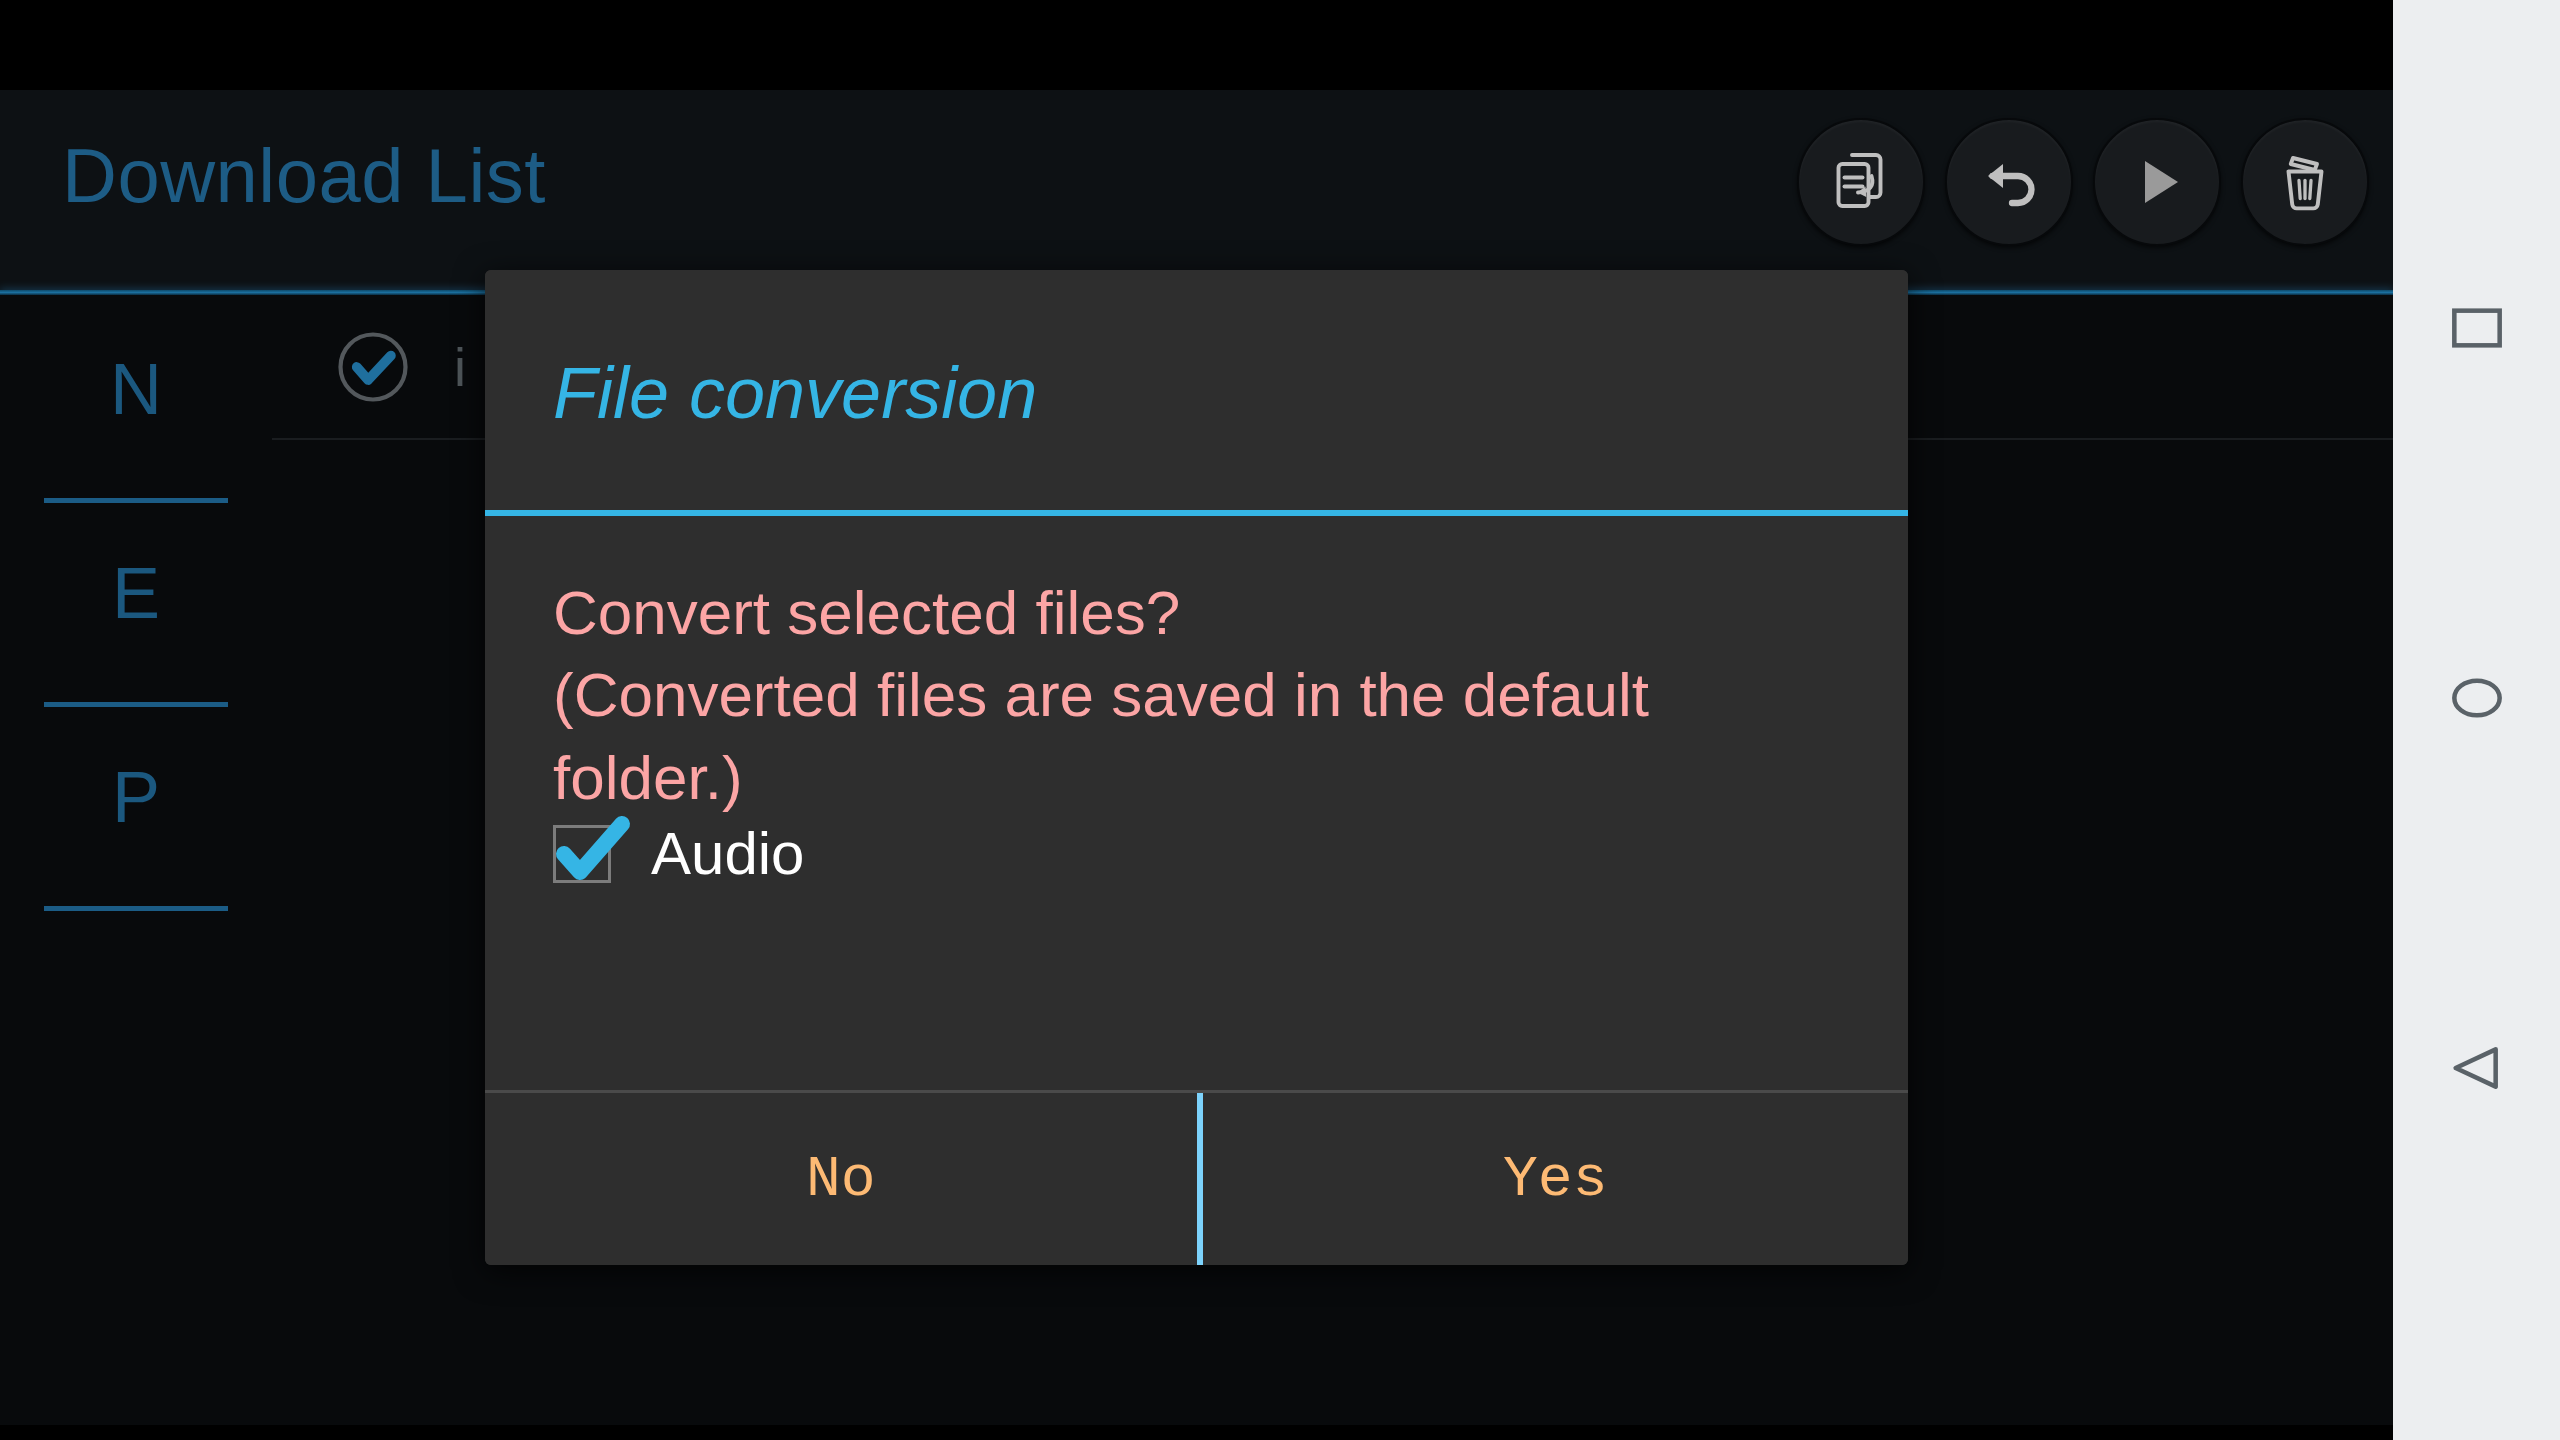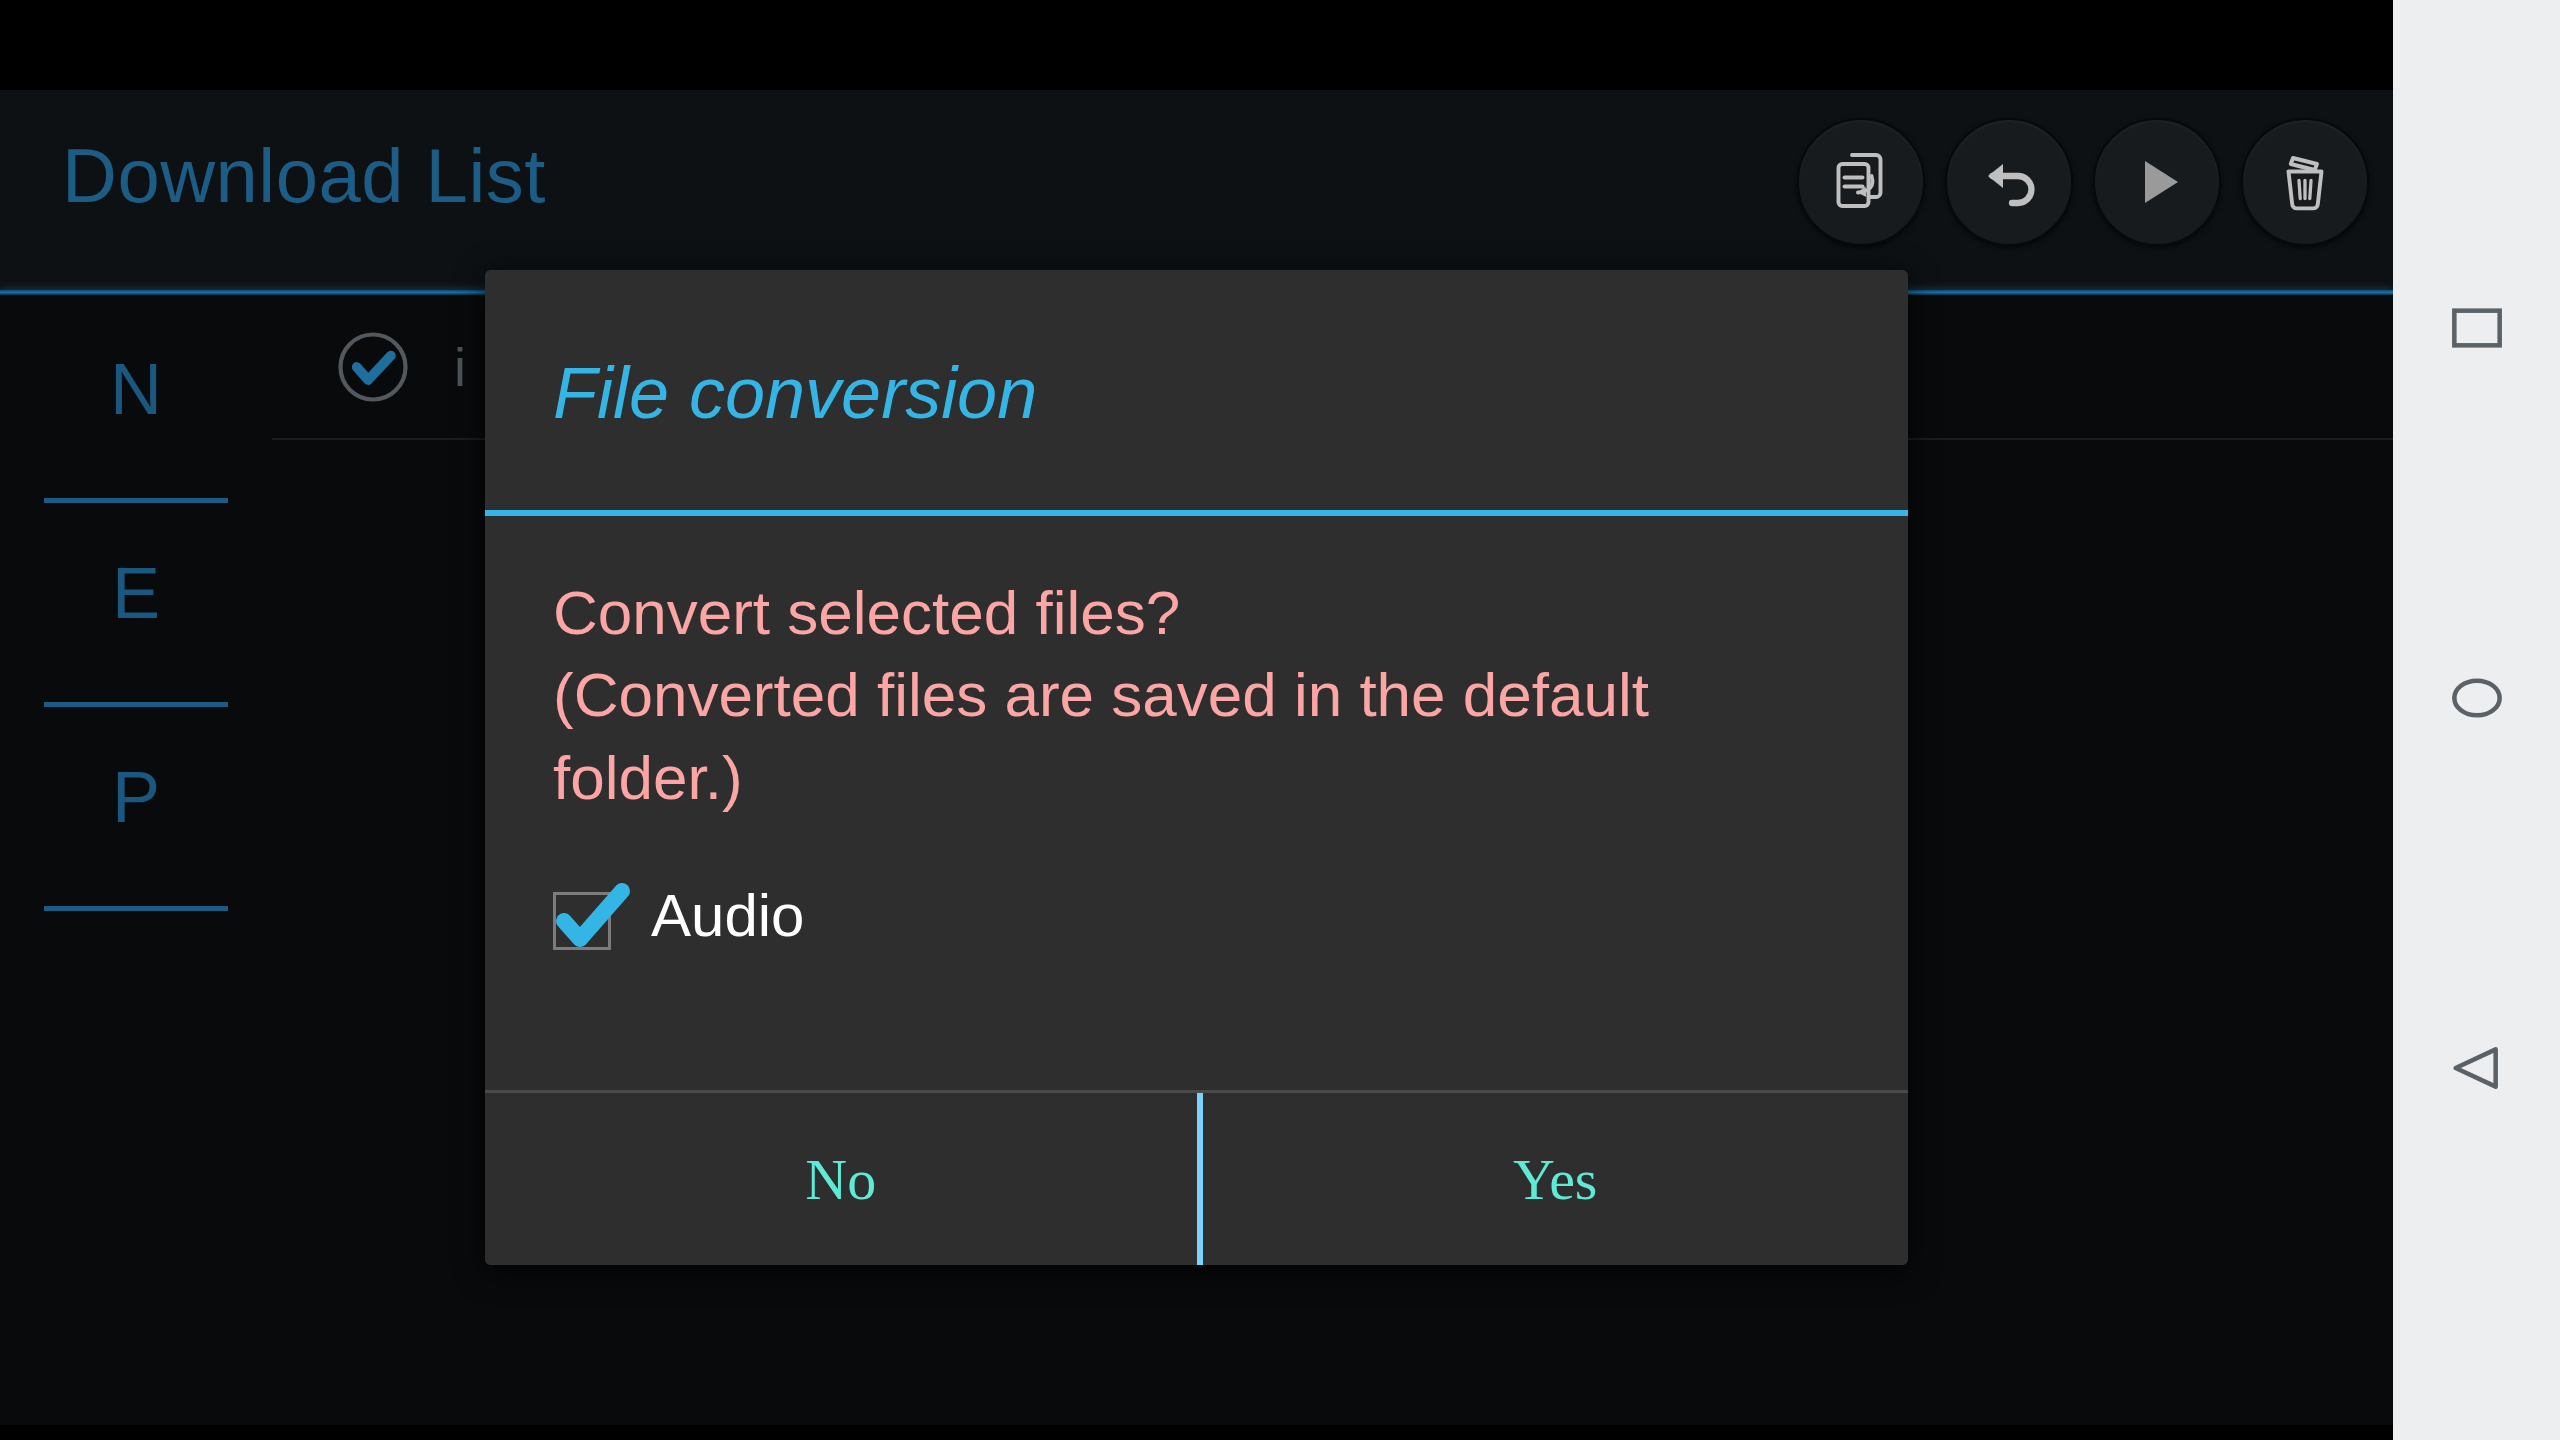--- a/index.html
+++ b/index.html
@@ -209,22 +209,21 @@
   #dialog-message {
     font-size: 62px;
     line-height: 1.33;
     color: #fca5a5;
     font-weight: 400;
     white-space: pre-line;
   }
 
   #dialog-checkbox-row {
     display: flex;
-    align-items: flex-end;
-    margin-top: 62px;
+    align-items: center;
   }
   .cb-box {
     position: relative;
     width: 58px; height: 58px;
     flex: 0 0 58px;
     border: 3px solid #7c7c7c;
     background: transparent;
   }
   .cb-check {
     position: absolute;
@@ -248,24 +247,24 @@
     height: 175px;
     border-top: 3px solid #4a4a4a;
     display: flex;
   }
   .dlg-btn {
     flex: 1 1 50%;
     display: flex;
     align-items: center;
     justify-content: center;
     font-size: 58px;
-    color: #5eead4;
+    color: #fdba74;
     background: #2e2e2e;
     border: none;
-    font-family: Liberation Serif, serif;
+    font-family: Liberation Mono, monospace;
     cursor: pointer;
   }
   .dlg-btn + .dlg-btn { border-left: 6px solid #7dd3fc; }
 
   
   #nav-bar {
     position: absolute;
     right: 0; top: 0;
     width: 167px;
     height: 1440px;

